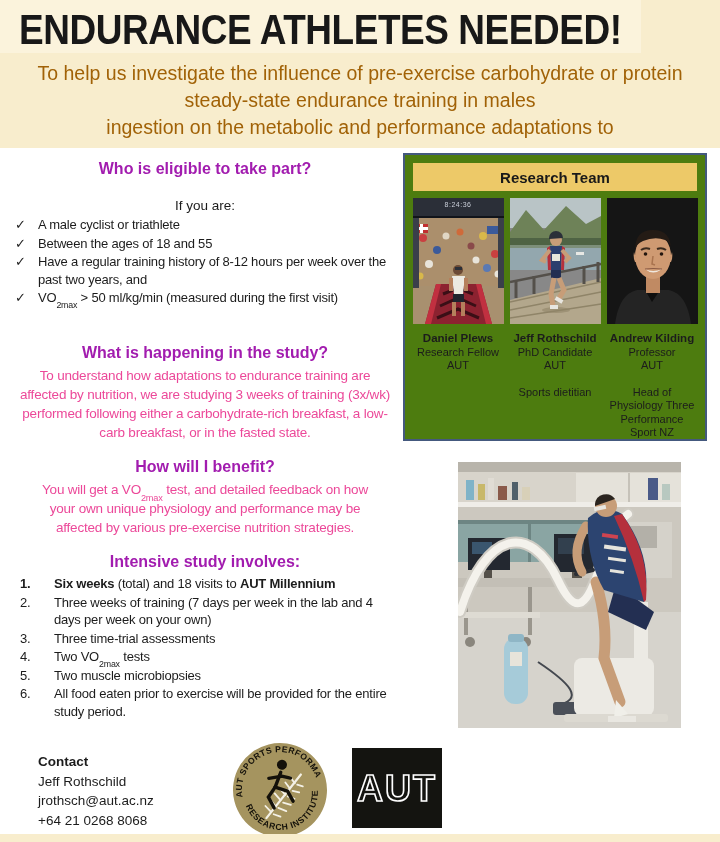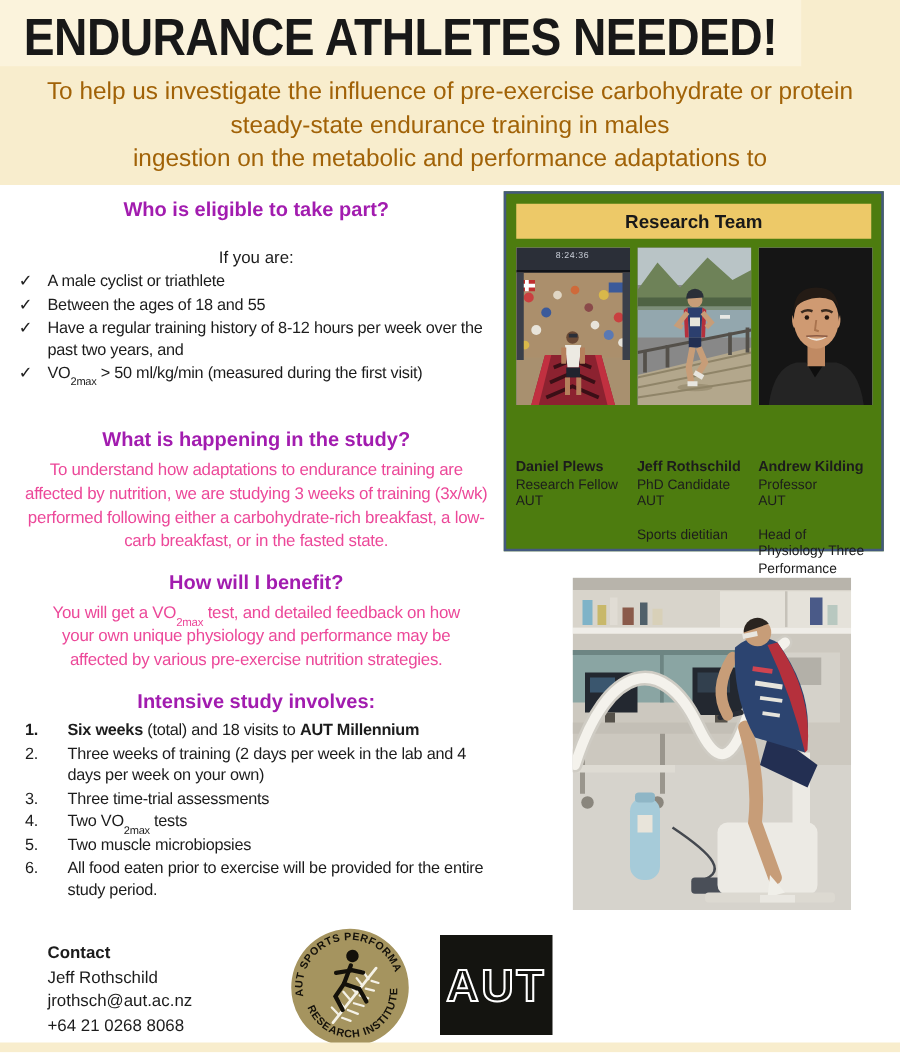--- a/index.html
+++ b/index.html
@@ -28,21 +28,21 @@
   .contact{position:absolute;left:38px;top:752px;font-size:13.5px;line-height:19.5px;}
   .contact .b{display:block;}
   
   .team{position:absolute;left:403px;top:153px;width:304px;height:288px;background:#4d7c0f;border:2px solid #44597e;box-sizing:border-box;}
   .team-header{margin:8px 8px 0 8px;height:28px;background:#edc968;display:flex;align-items:center;justify-content:center;font-size:15px;font-weight:700;color:#191919;}
   .photos{display:flex;justify-content:center;gap:6px;margin-top:7px;}
   .photo{width:91px;height:126px;position:relative;overflow:hidden;background:#888;}
   .photo svg{display:block;}
   .finish-time{position:absolute;top:3px;left:0;right:0;text-align:center;font-size:7px;color:#c9ced8;letter-spacing:.5px;}
   .members{display:flex;justify-content:center;gap:6px;margin-top:8px;}
-  .member{width:91px;text-align:left;font-size:11px;line-height:13.5px;color:#1c1c1c;margin-top:36px;}
+  .member{width:91px;text-align:center;font-size:11px;line-height:13.5px;color:#1c1c1c;}
   .member .name{font-weight:700;font-size:11.5px;}
   .member .note{margin-top:13px;}
   .member .note-narrow{max-width:70px;margin:13px auto 0;}
   
   .labphoto{position:absolute;left:458px;top:462px;width:223px;height:266px;overflow:hidden;}
   
   .sprinz{position:absolute;left:230px;top:740px;width:100px;height:100px;transform:rotate(-14deg);}
   .autlogo{position:absolute;left:352px;top:748px;width:90px;height:80px;background:#141410;display:flex;align-items:center;justify-content:center;}
   
   .bottom-strip{position:absolute;left:0;bottom:0;width:720px;height:8px;background:#f8edcd;}
@@ -93,21 +93,21 @@
     <p class="center-p" style="top:480px;left:20px;width:346px"><span>You will get a VO</span><sub class="vo">2max</sub><span> test, and detailed feedback on how your own unique physiology and performance may be affected by various pre-exercise nutrition strategies.</span></p>
 
     <h2 class="sec-h" style="top:553px">Intensive study involves:</h2>
     <div class="involves-list">
       <div class="row">
         <span class="num b">1.</span>
         <span><span class="b">Six weeks</span><span> (total) and 18 visits to </span><span class="b">AUT Millennium</span></span>
       </div>
       <div class="row">
         <span class="num">2.</span>
-        <span>Three weeks of training (2 days per week in the lab and 4 days per week on your own)</span>
+        <span>Three weeks of training (7 days per week in the lab and 4 days per week on your own)</span>
       </div>
       <div class="row">
         <span class="num">3.</span>
         <span>Three time-trial assessments</span>
       </div>
       <div class="row">
         <span class="num">4.</span>
         <span><span>Two VO</span><sub class="vo">2max</sub><span> tests</span></span>
       </div>
       <div class="row">

